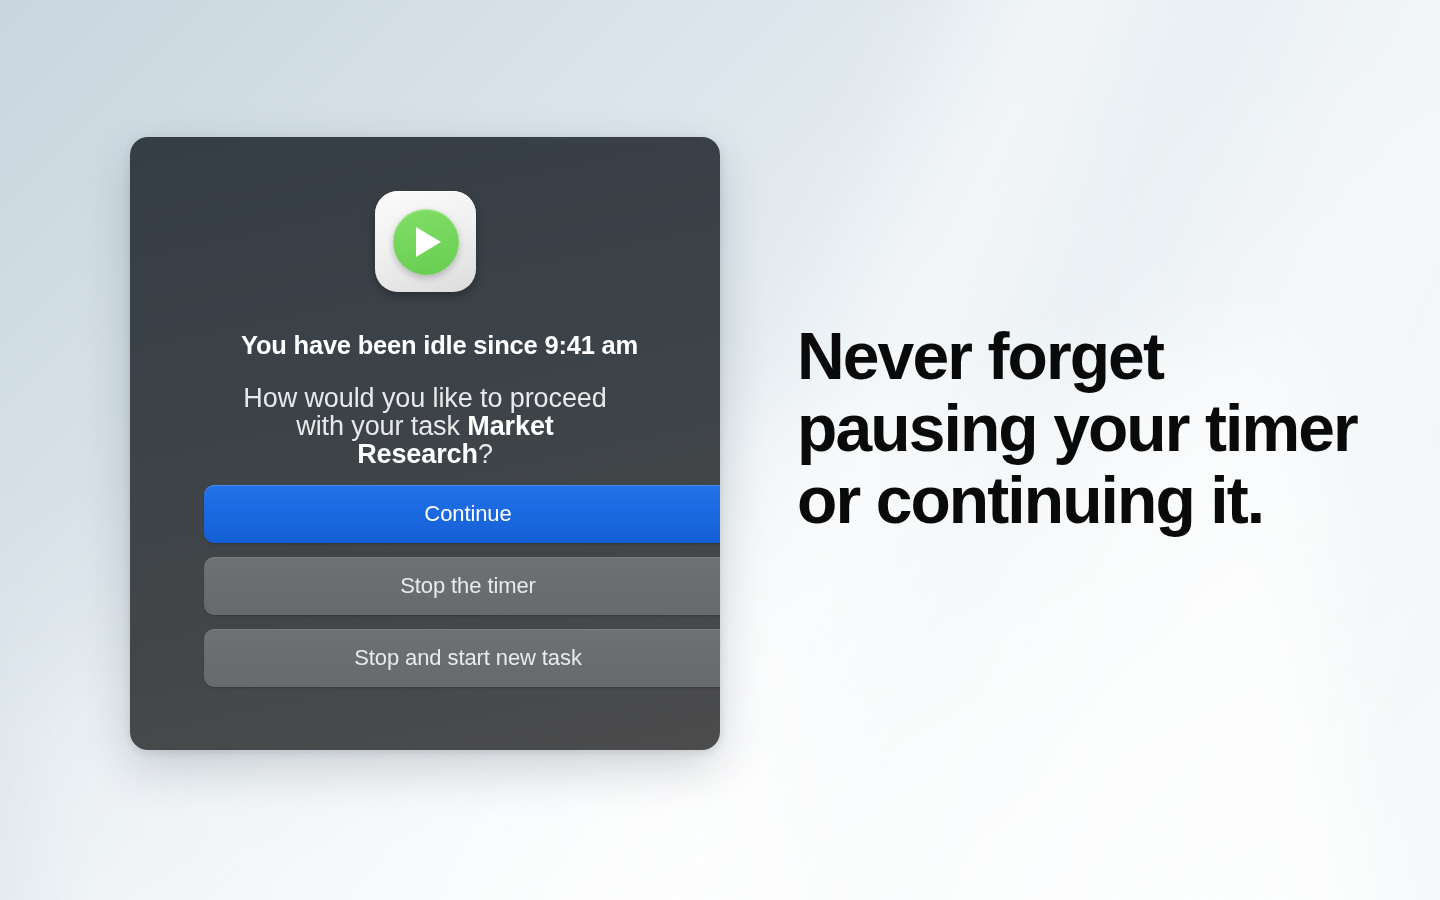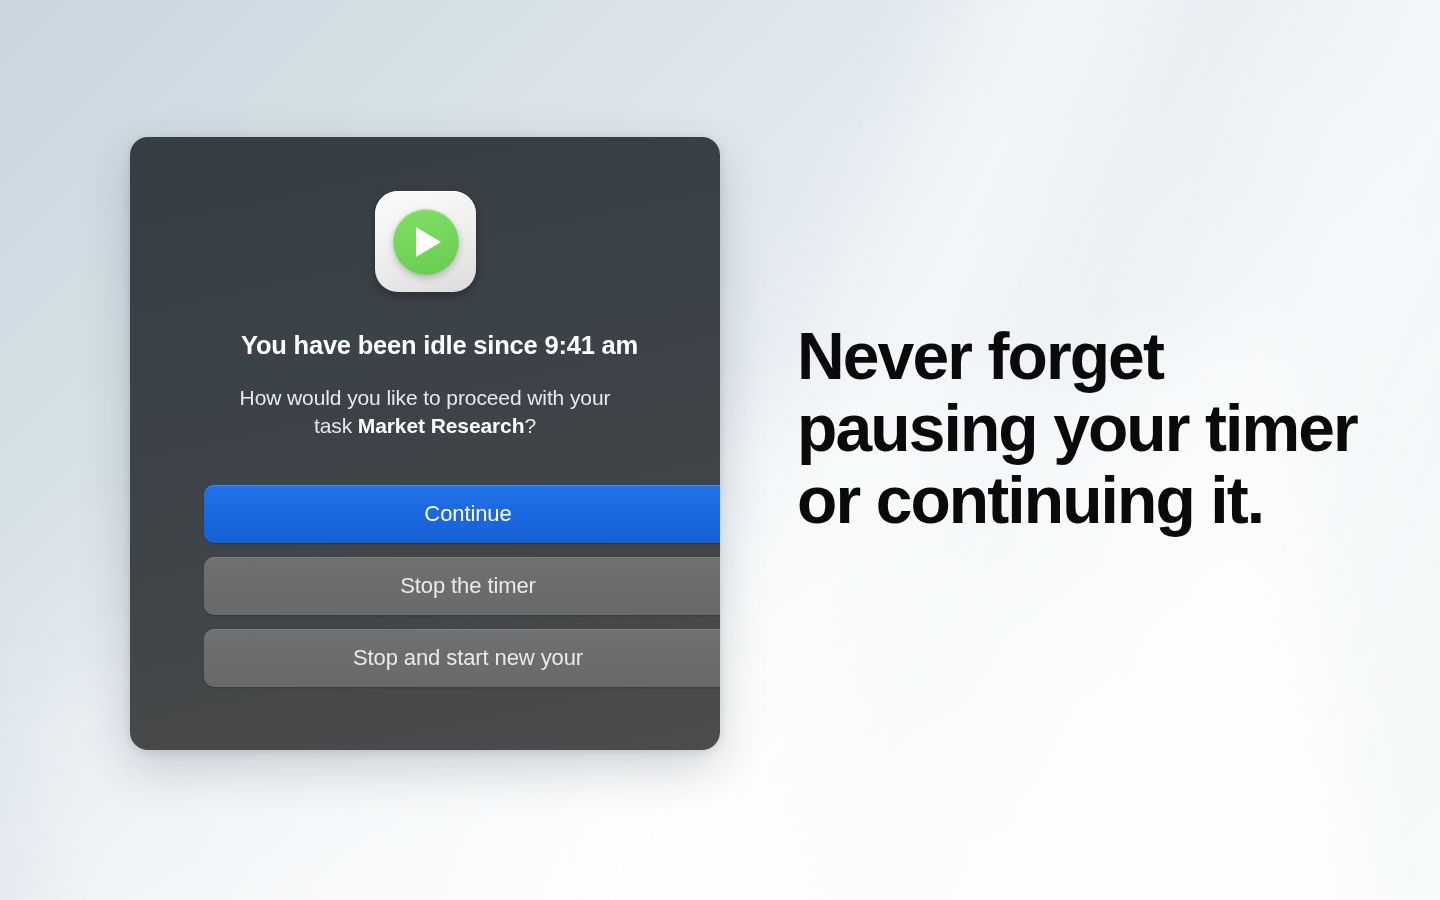--- a/index.html
+++ b/index.html
@@ -130,21 +130,21 @@
     padding-left: 29px;
   }
 
   .dialog-body {
     position: absolute;
     left: 95px;
     right: 95px;
     top: 247px;
     text-align: center;
     color: #e7e9ea;
-    font-size: 21px;
+    font-size: 27px;
     line-height: 28px;
     letter-spacing: -0.1px;
   }
   .dialog-body b { font-weight: bold; color: #ffffff; }
 
   .btn-stack {
     position: absolute;
     left: 74px;
     top: 348px;
     width: 444px;
@@ -222,21 +222,21 @@
       </div>
     </div>
 
     <div class="dialog-title">You have been idle since 9:41 am</div>
 
     <div class="dialog-body"><span>How would you like to proceed with your task </span><b>Market Research</b><span>?</span></div>
 
     <div class="btn-stack">
       <button class="btn btn-primary">Continue</button>
       <button class="btn btn-secondary">Stop the timer</button>
-      <button class="btn btn-secondary">Stop and start new your</button>
+      <button class="btn btn-secondary">Stop and start new task</button>
     </div>
 
   </div>
 
   <div class="copy">
     <div class="subheadline">Never forget pausing your timer or continuing it.</div>
   </div>
 
 </div>
 

